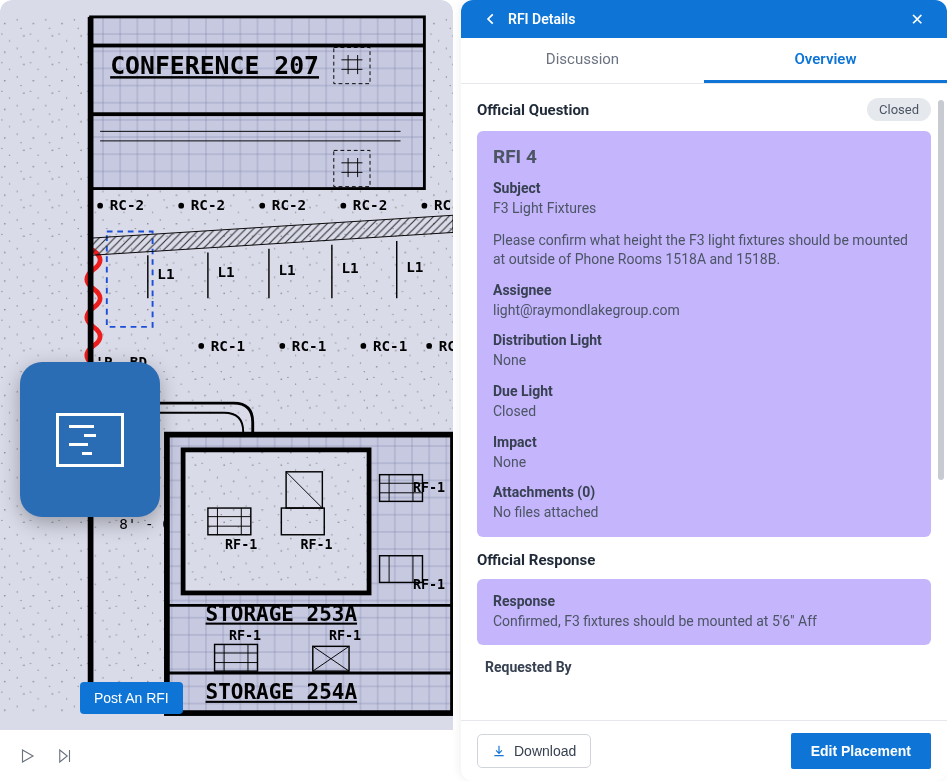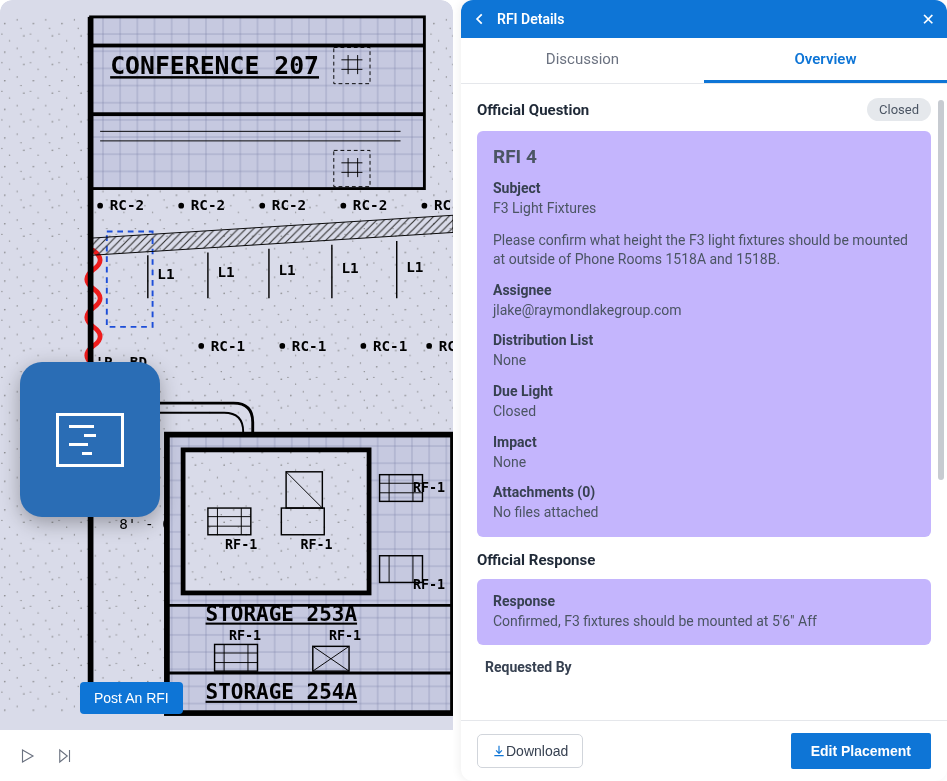--- a/index.html
+++ b/index.html
@@ -98,21 +98,21 @@
       flex-direction: column;
       box-shadow: -2px 0 8px rgba(0,0,0,0.06);
       overflow: hidden;
     }
     .panel-header {
       background: #0e75d6;
       color: #fff;
       height: 38px;
       display: flex;
       align-items: center;
-      padding: 0 12px;
+      padding: 0 23px;
       gap: 10px;
     }
     .back-chevron { cursor: pointer; }
     .panel-title { font-size: 14px; font-weight: 600; flex: 1; }
     .close-x { cursor: pointer; font-size: 16px; }
     .tabs {
       display: flex;
       border-bottom: 1px solid #e5e7eb;
     }
     .tab {
@@ -187,20 +187,21 @@
     .download-btn {
       background: #fff;
       border: 1px solid #d1d5db;
       color: #374151;
       padding: 8px 14px;
       border-radius: 5px;
       font-size: 14px;
       cursor: pointer;
       display: inline-flex;
       align-items: center;
+      gap: 8px;
     }
     .download-btn svg { stroke: #0e75d6; }
     .edit-btn {
       background: #0e75d6;
       color: #fff;
       border: none;
       padding: 10px 20px;
       border-radius: 2px;
       font-size: 14px;
       font-weight: 600;
@@ -391,23 +392,23 @@
 
     <div class="card">
       <div class="rfi-title">RFI 4</div>
 
       <div class="field-label">Subject</div>
       <div class="field-value">F3 Light Fixtures</div>
 
       <div class="field-value">Please confirm what height the F3 light fixtures should be mounted at outside of Phone Rooms 1518A and 1518B.</div>
 
       <div class="field-label">Assignee</div>
-      <div class="field-value">jlake@raymondlakegroup.com</div>
-
-      <div class="field-label">Distribution List</div>
+      <div class="field-value">light@raymondlakegroup.com</div>
+
+      <div class="field-label">Distribution Light</div>
       <div class="field-value">None</div>
 
       <div class="field-label">Due Light</div>
       <div class="field-value">Closed</div>
 
       <div class="field-label">Impact</div>
       <div class="field-value">None</div>
 
       <div class="field-label">Attachments (0)</div>
       <div class="field-value">No files attached</div>

